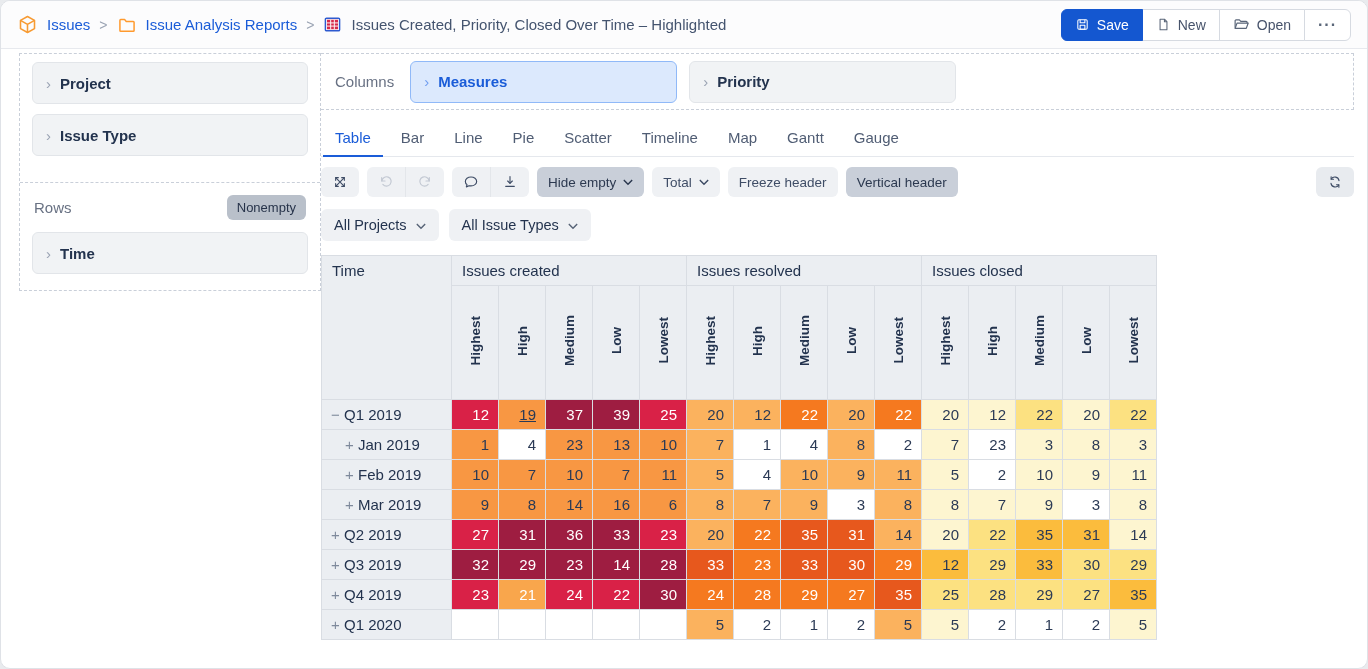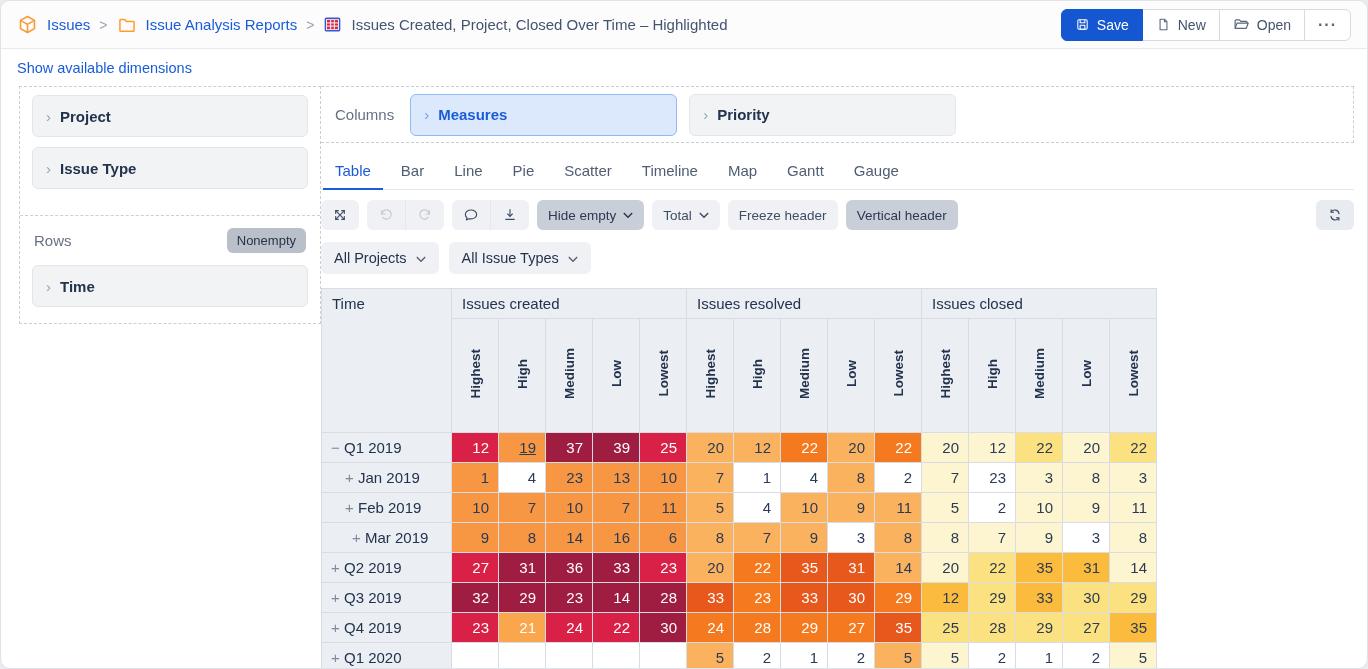--- a/index.html
+++ b/index.html
@@ -95,21 +95,21 @@
       </span>
       <a>Issue Analysis Reports</a>
       <span class="sep">&gt;</span>
       <span>
         <svg width="19" height="19" viewBox="0 0 24 24">
             <rect x="3" y="4" width="18" height="16" rx="1.5" fill="#fff" stroke="#2e5bd0" stroke-width="1.8"></rect>
             <rect x="5" y="6" width="14" height="12" fill="#d6294a"></rect>
             <path d="M9.7 6v12M14.3 6v12M5 10h14M5 14h14" stroke="#fff" stroke-width="1.2"></path>
           </svg>
       </span>
-      <span class="title">Issues Created, Project, Closed Over Time – Highlighted</span>
+      <span class="title">Issues Created, Priority, Closed Over Time – Highlighted</span>
     </div>
     <div class="btns">
       <button class="btn primary first">
         <span>
             <svg width="15" height="15" viewBox="0 0 24 24" fill="none" stroke="#fff" stroke-width="1.7" stroke-linejoin="round">
               <rect x="4.5" y="4.5" width="15" height="15" rx="1.8"></rect>
               <path d="M8.2 4.5v4.8h7.6V4.5"></path>
               <rect x="8.2" y="13.2" width="7.6" height="6.3"></rect>
             </svg>
           </span>
@@ -132,23 +132,20 @@
             </svg>
           </span>
         <span>Open</span>
       </button>
       <button class="btn last">
         <span class="dots">···</span>
       </button>
     </div>
   </div>
 
-  <div class="link-row">
-    <a>Show available dimensions</a>
-  </div>
 
   <div class="builder">
 
     <div class="left-panel">
       <div class="section pages">
         <div>
             <div class="chip">
               <span class="chev">›</span>
               <span>Project</span>
             </div>
@@ -369,21 +366,21 @@
               <td class="cell" style="background: rgb(251, 178, 94); color: rgb(43, 58, 85);">10</td>
               <td class="cell" style="background: rgb(251, 178, 94); color: rgb(43, 58, 85);">9</td>
               <td class="cell" style="background: rgb(251, 178, 94); color: rgb(43, 58, 85);">11</td>
               <td class="cell" style="background: rgb(253, 245, 208); color: rgb(43, 58, 85);">5</td>
               <td class="cell" style="background: rgb(255, 255, 255); color: rgb(43, 58, 85);">2</td>
               <td class="cell" style="background: rgb(253, 245, 208); color: rgb(43, 58, 85);">10</td>
               <td class="cell" style="background: rgb(253, 245, 208); color: rgb(43, 58, 85);">9</td>
               <td class="cell" style="background: rgb(253, 245, 208); color: rgb(43, 58, 85);">11</td>
             </tr>
             <tr>
-              <th class="rowlabel" style="padding-left: 29px;"><span class="sign">+</span><span>Mar 2019</span></th>
+              <th class="rowlabel" style="padding-left: 22px;"><span class="sign">+</span><span>Mar 2019</span></th>
               <td class="cell" style="background: rgb(248, 151, 67); color: rgb(43, 58, 85);">9</td>
               <td class="cell" style="background: rgb(248, 151, 67); color: rgb(43, 58, 85);">8</td>
               <td class="cell" style="background: rgb(248, 151, 67); color: rgb(43, 58, 85);">14</td>
               <td class="cell" style="background: rgb(248, 151, 67); color: rgb(43, 58, 85);">16</td>
               <td class="cell" style="background: rgb(248, 151, 67); color: rgb(43, 58, 85);">6</td>
               <td class="cell" style="background: rgb(251, 178, 94); color: rgb(43, 58, 85);">8</td>
               <td class="cell" style="background: rgb(251, 178, 94); color: rgb(43, 58, 85);">7</td>
               <td class="cell" style="background: rgb(251, 178, 94); color: rgb(43, 58, 85);">9</td>
               <td class="cell" style="background: rgb(255, 255, 255); color: rgb(43, 58, 85);">3</td>
               <td class="cell" style="background: rgb(251, 178, 94); color: rgb(43, 58, 85);">8</td>

